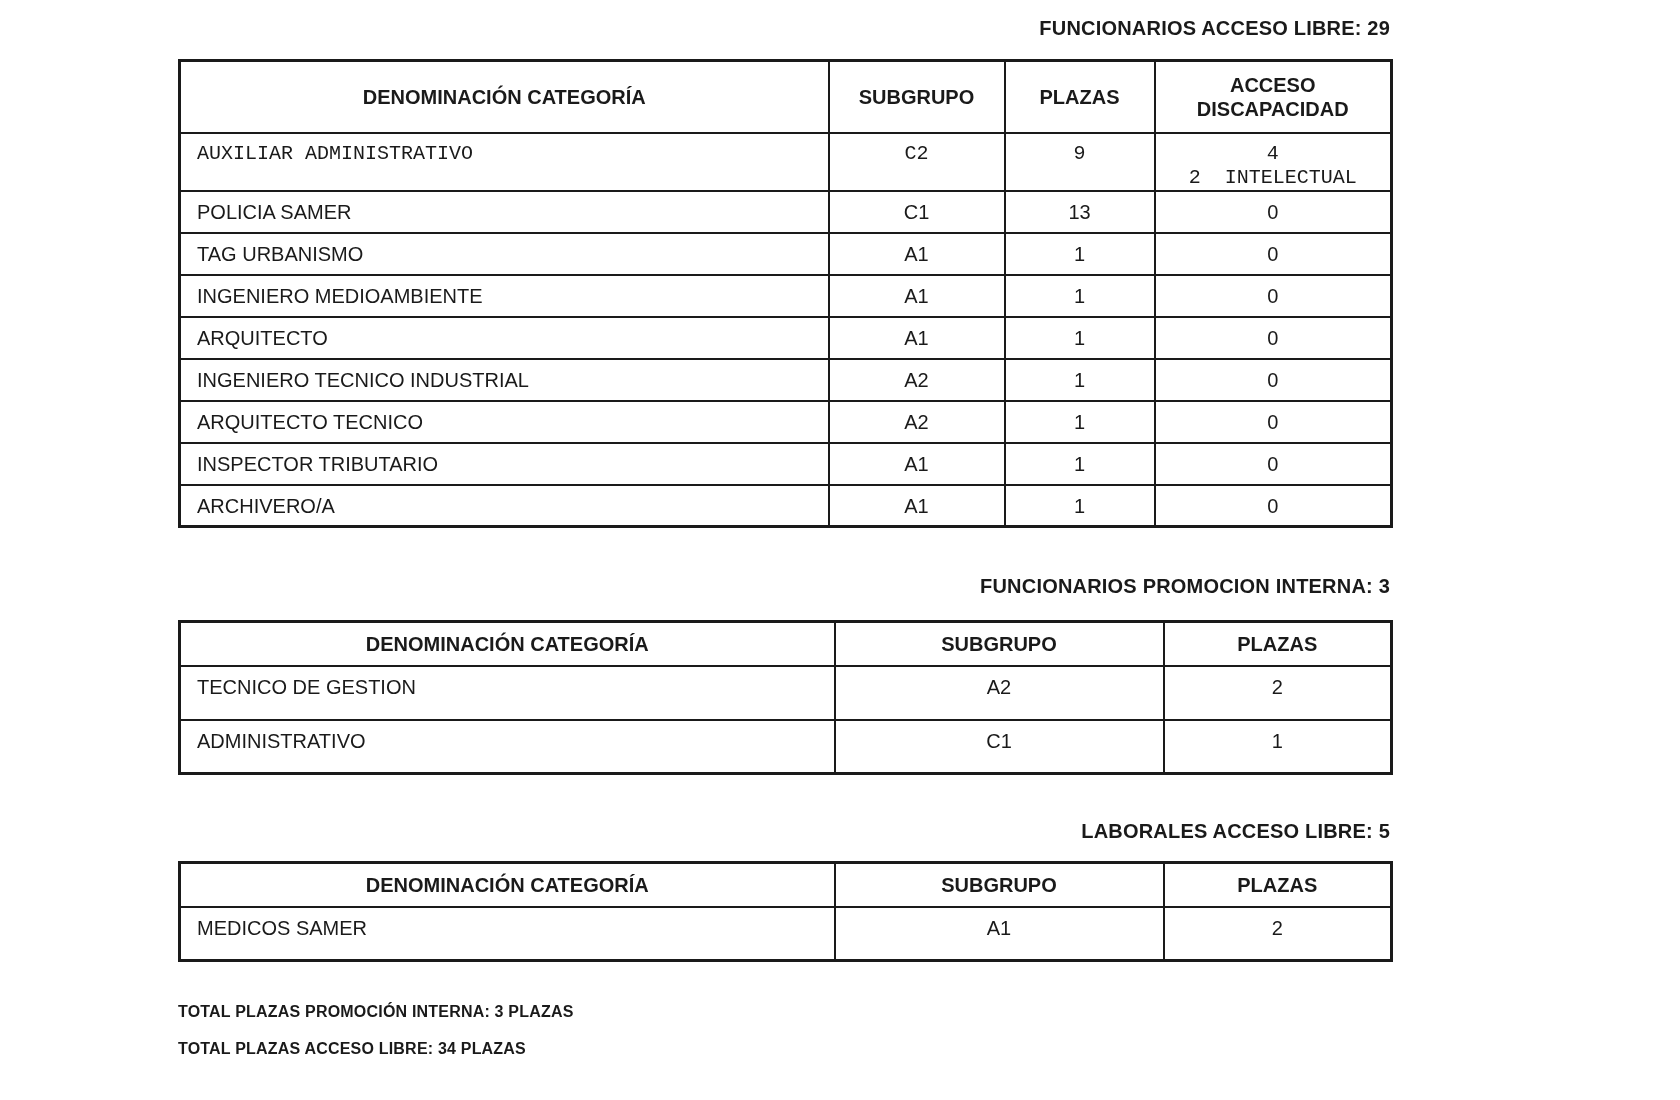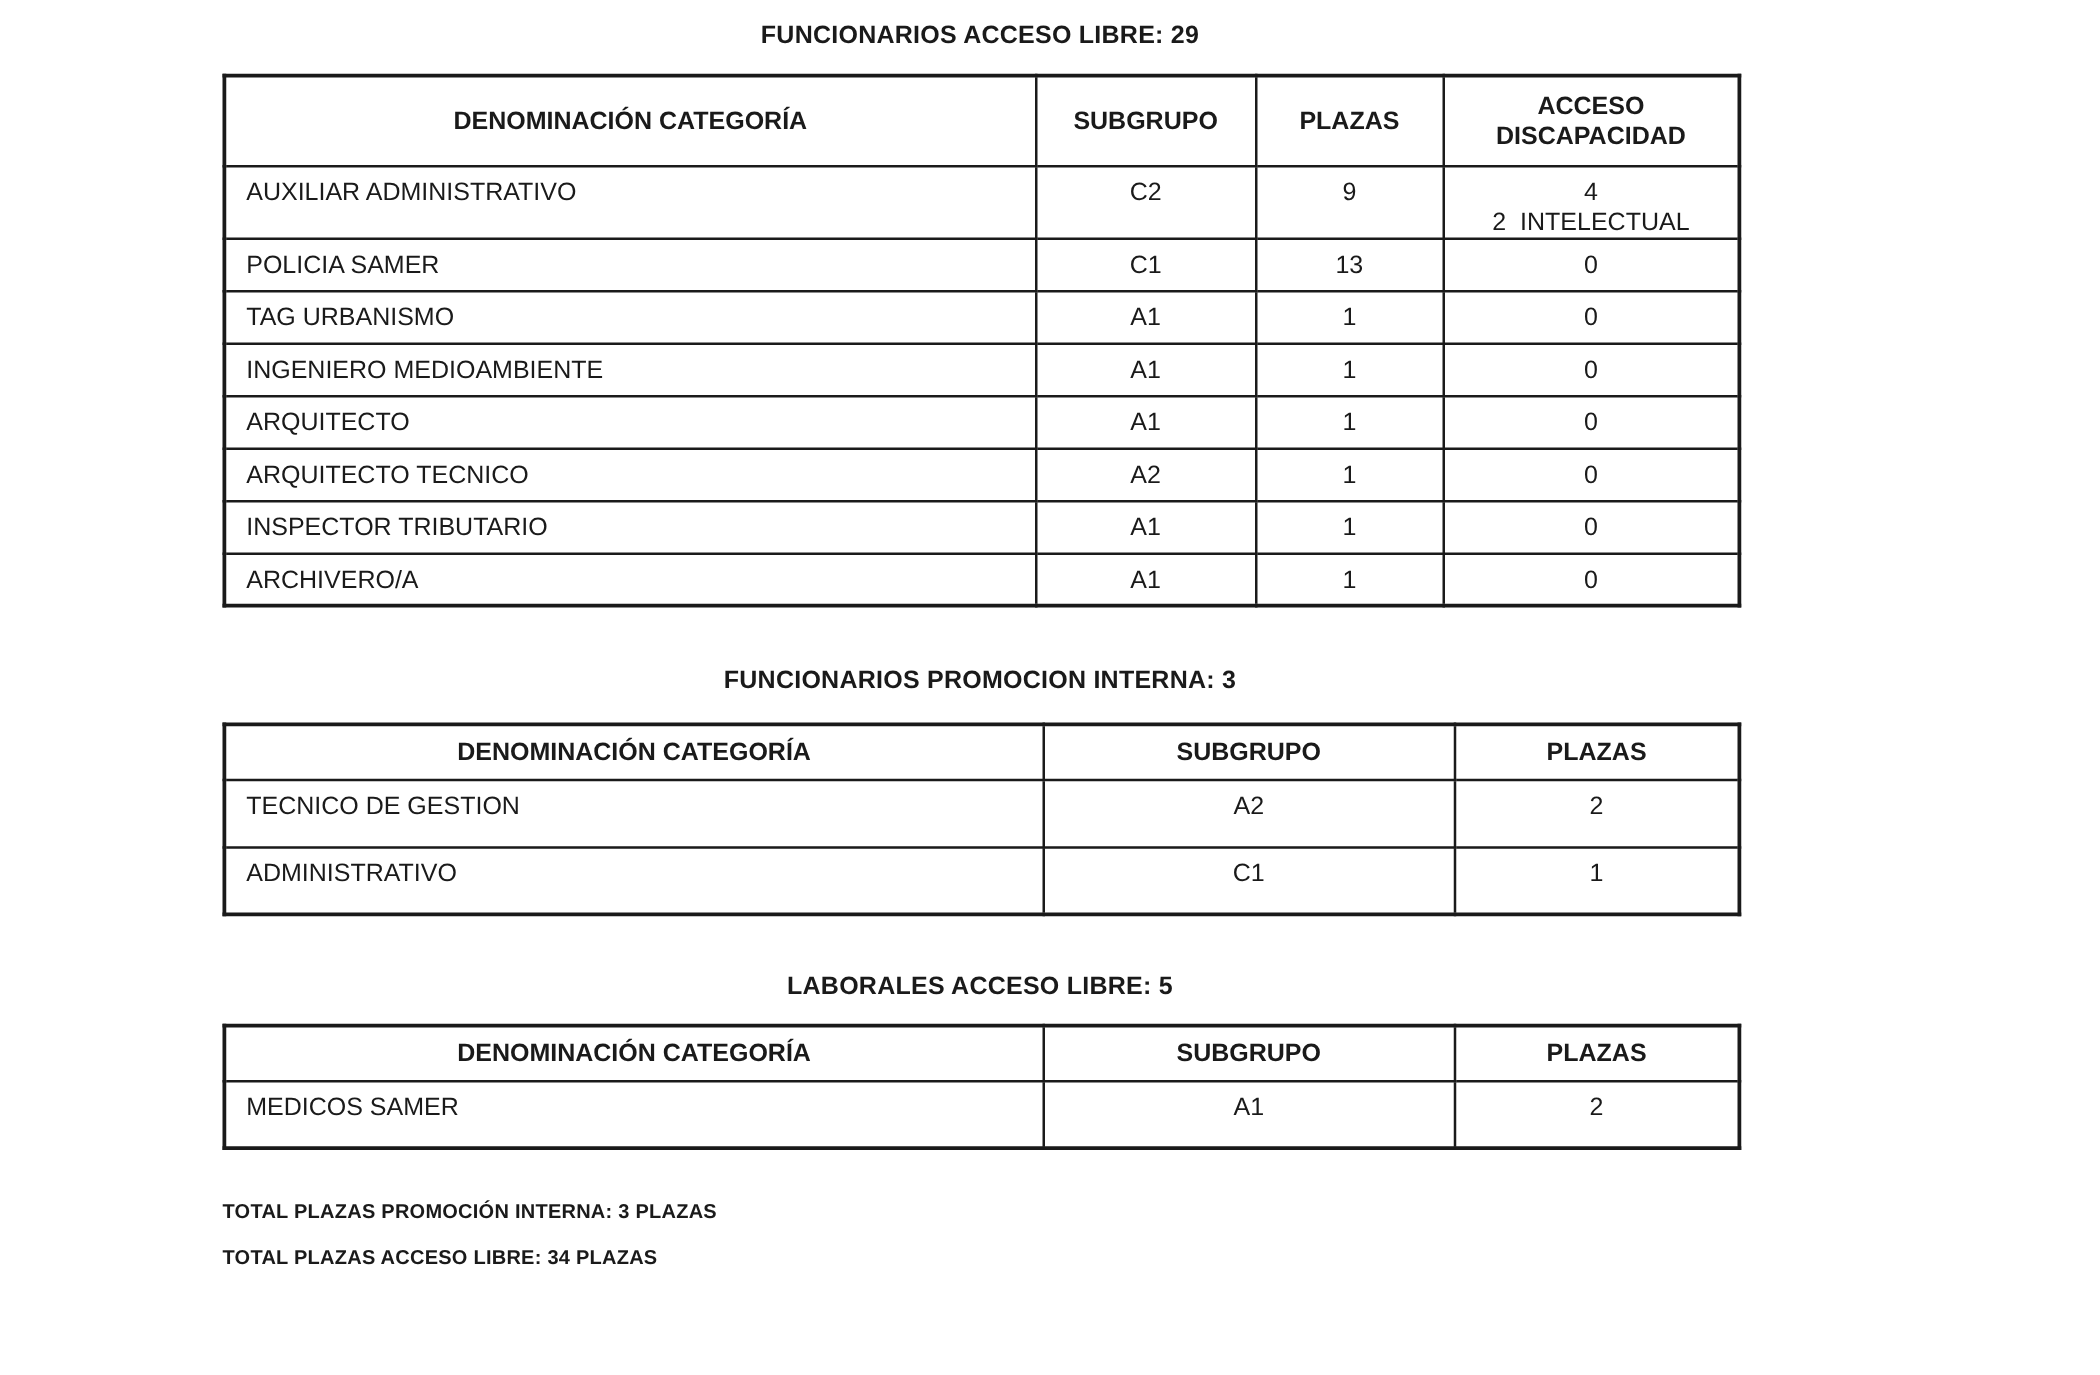--- a/index.html
+++ b/index.html
@@ -15,21 +15,21 @@
     overflow: hidden;
   }
   .page {
     width: 1212px;
     margin-left: 178px;
     padding-top: 16px;
   }
   .sec-title {
     font-size: 20px;
     font-weight: bold;
-    text-align: center;
+    text-align: right;
     line-height: 24px;
     margin: 0;
     letter-spacing: 0.2px;
   }
   .t1 { margin-bottom: 19px; }
   .t2 { margin-top: 46px; margin-bottom: 22px; }
   .t3 { margin-top: 44px; margin-bottom: 18px; }
 
   table.tbl {
     border-collapse: collapse;
@@ -58,21 +58,21 @@
   td.num { text-align: center; }
   .pre { white-space: pre; }
 
   
   .tbl1 col.cA { width: 649px; }
   .tbl1 col.cB { width: 176px; }
   .tbl1 col.cC { width: 150px; }
   .tbl1 col.cD { width: 237px; }
   .tbl1 tr.hdr { height: 72px; }
   .tbl1 tbody tr { height: 42px; }
-  .tbl1 tbody tr.tall { height: 56px; }
+  .tbl1 tbody tr.tall { height: 56px; font-family: Liberation Mono, monospace; }
 
   
   .tbl23 col.cA { width: 655px; }
   .tbl23 col.cB { width: 329px; }
   .tbl23 col.cC { width: 228px; }
   .tbl23 tr.hdr { height: 44px; }
   .tbl23 tbody tr { height: 54px; }
 
   .total {
     font-size: 16px;
@@ -137,20 +137,26 @@
         <td class="num">1</td>
         <td class="num">0</td>
       </tr>
       <tr>
         <td class="cat">ARQUITECTO</td>
         <td class="num">A1</td>
         <td class="num">1</td>
         <td class="num">0</td>
       </tr>
       <tr>
+        <td class="cat">INGENIERO TECNICO INDUSTRIAL</td>
+        <td class="num">A2</td>
+        <td class="num">1</td>
+        <td class="num">0</td>
+      </tr>
+      <tr>
         <td class="cat">ARQUITECTO TECNICO</td>
         <td class="num">A2</td>
         <td class="num">1</td>
         <td class="num">0</td>
       </tr>
       <tr>
         <td class="cat">INSPECTOR TRIBUTARIO</td>
         <td class="num">A1</td>
         <td class="num">1</td>
         <td class="num">0</td>

